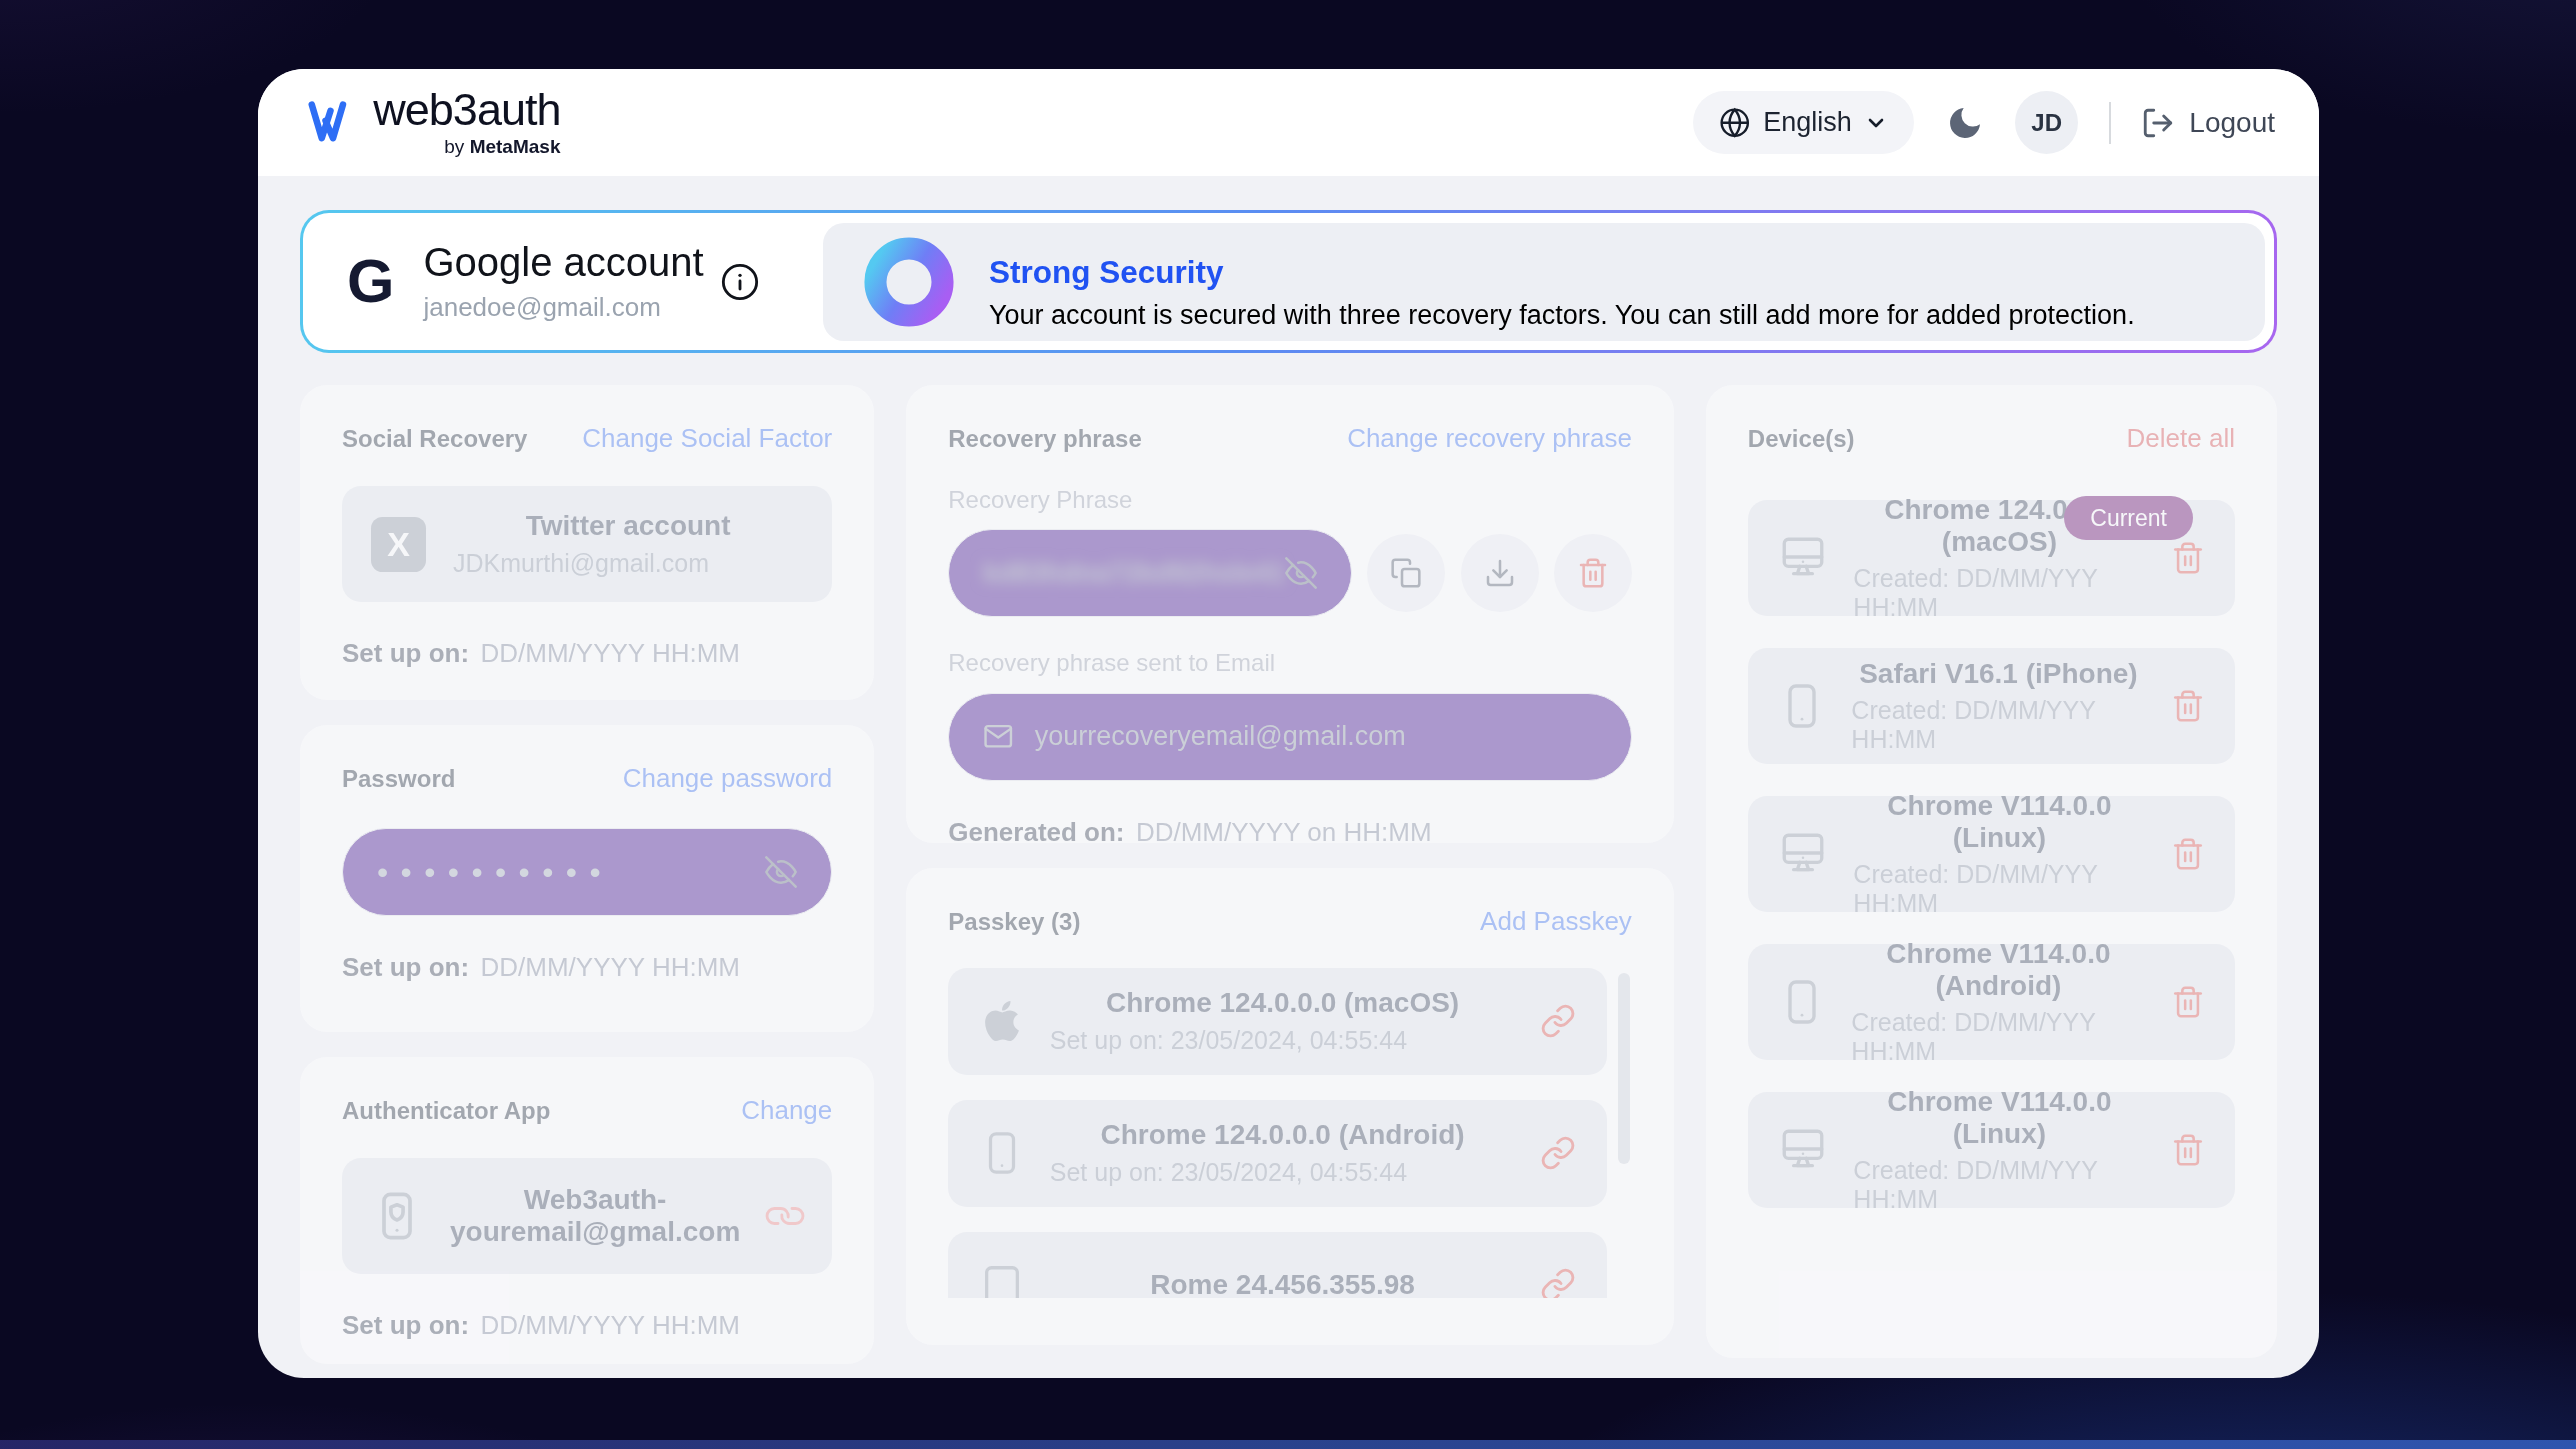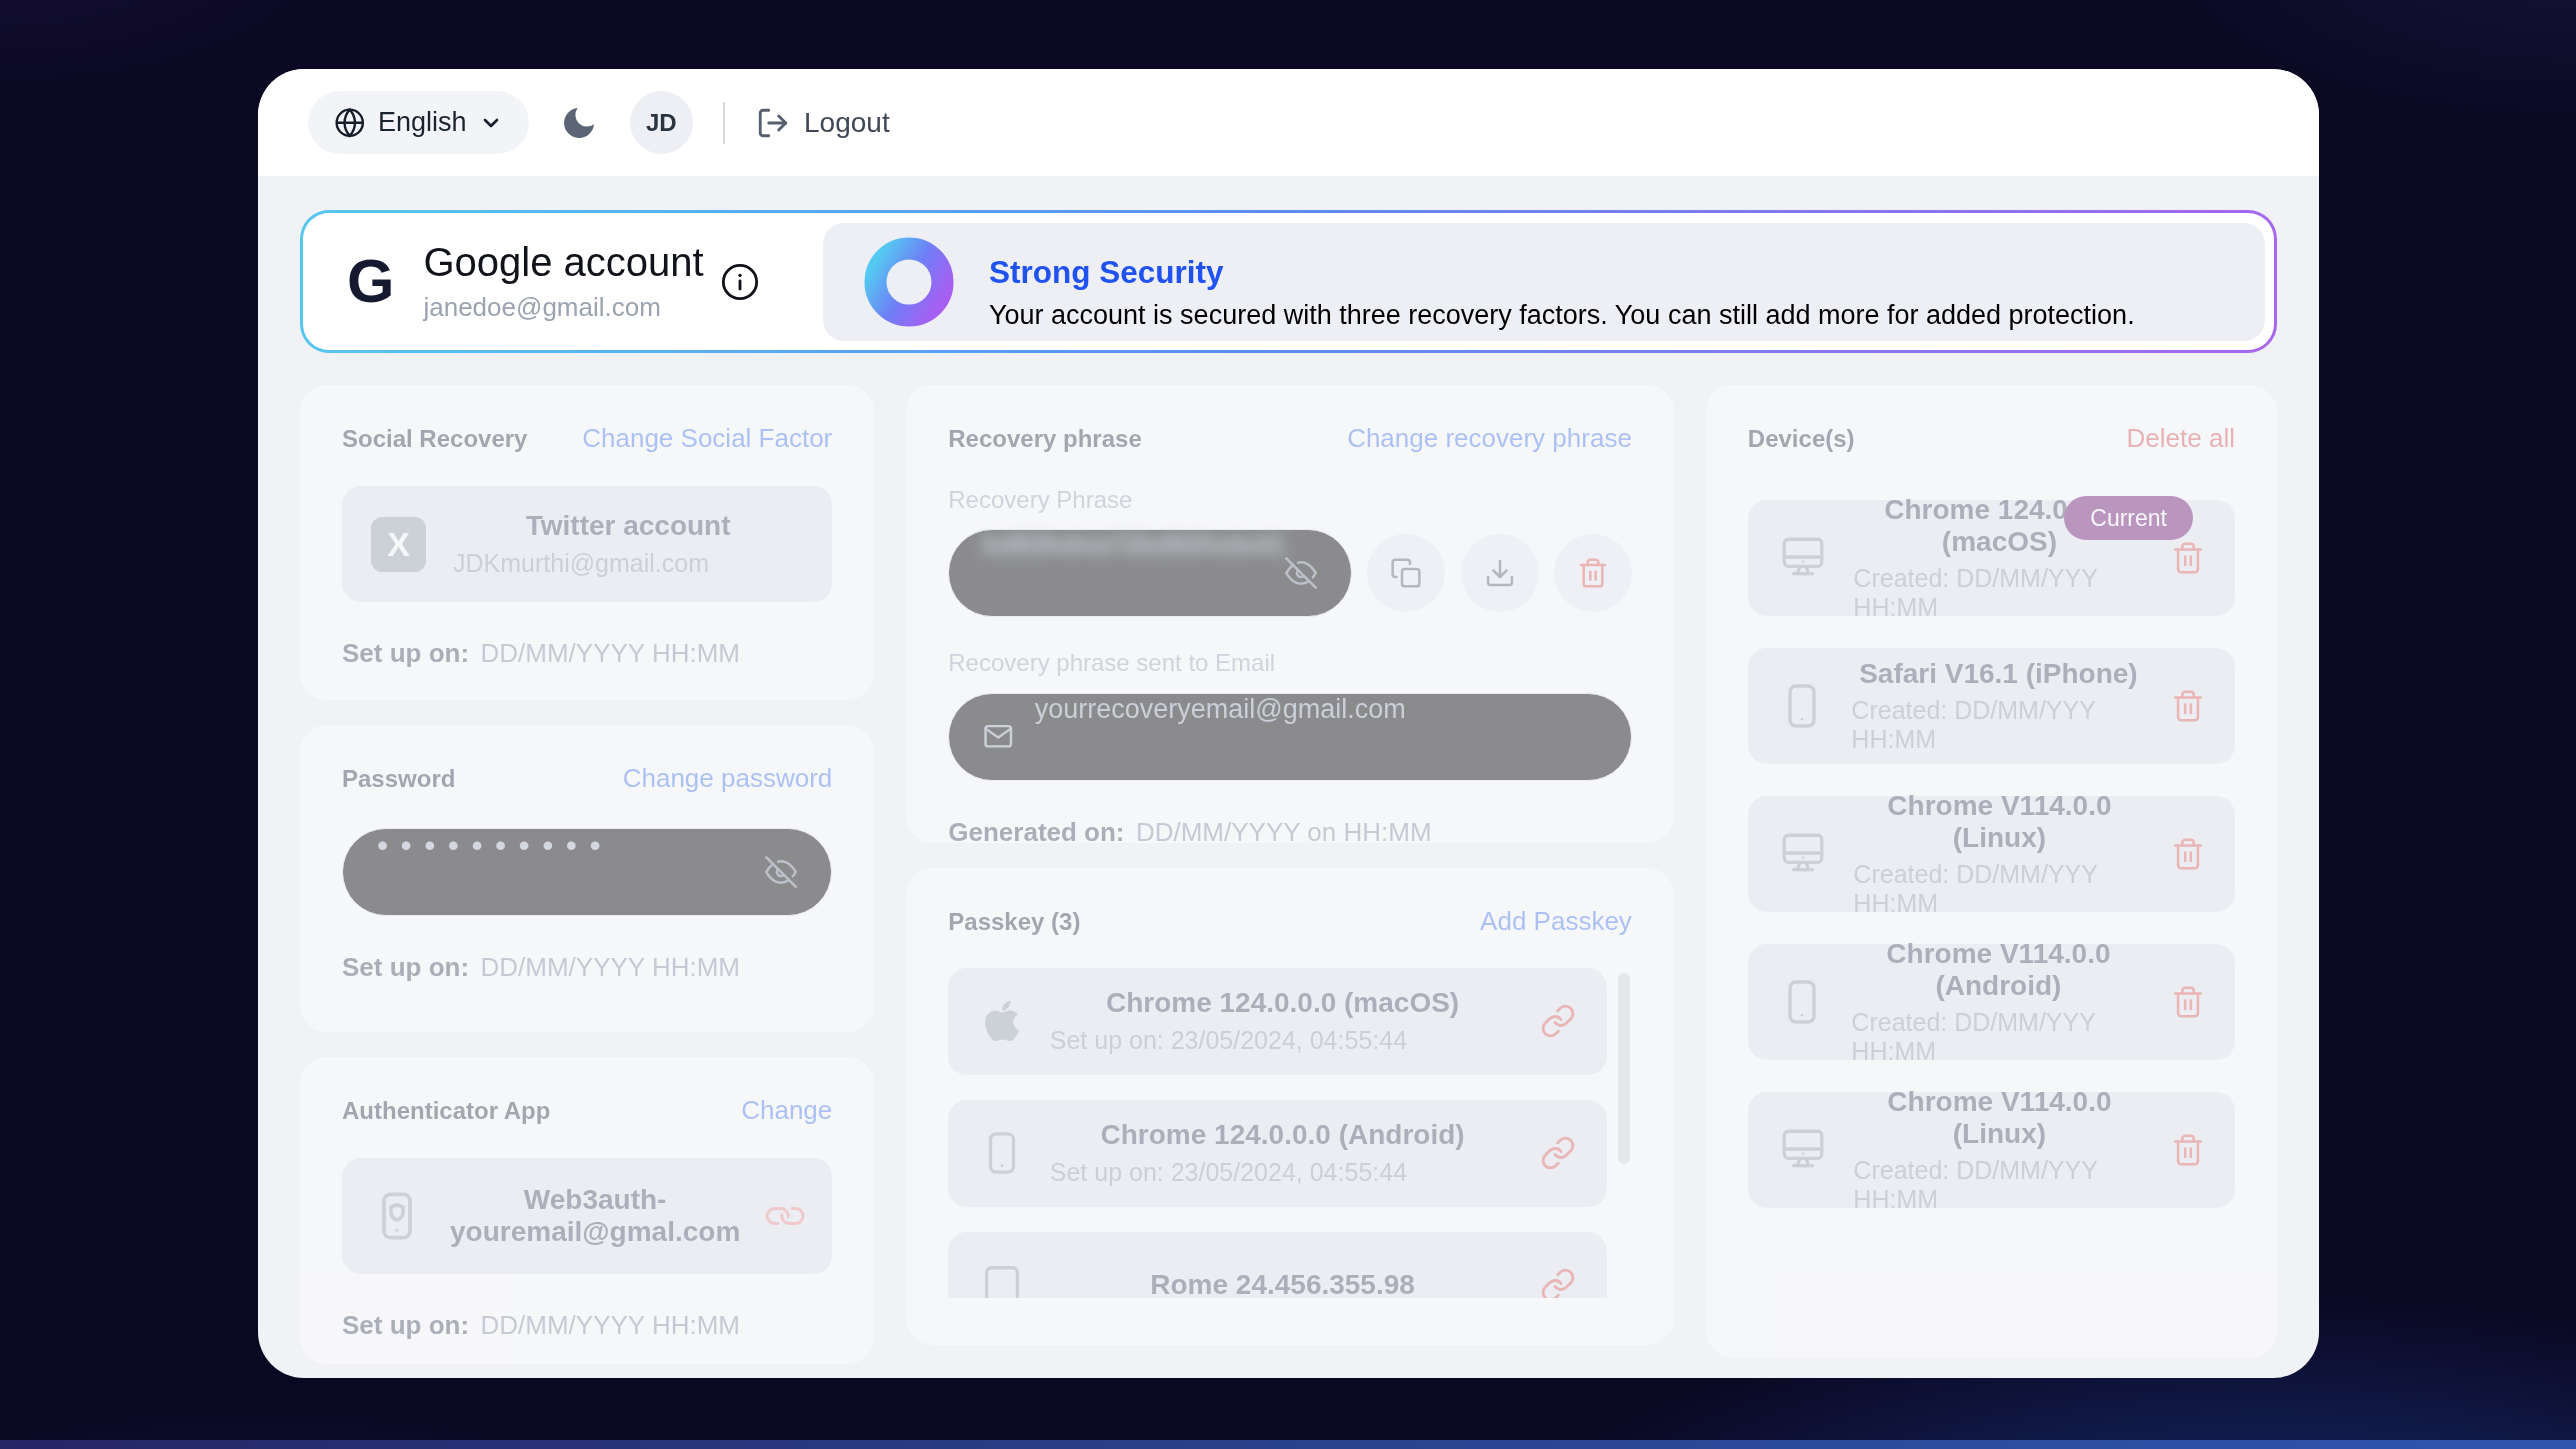--- a/index.html
+++ b/index.html
@@ -71,22 +71,22 @@
   .setup-value { color:#8a93a4; margin-left:11.4px; }
 
   .item-box { margin-top:32px; background:#e4e8ee; border-radius:19px;
     height:116px; display:flex; align-items:center; gap:27px; padding:0 29px; }
   .item-texts { flex:1; min-width:0; }
   .item-name { font-size:28px; font-weight:600; color:#4a5568;text-align:center; }
   .item-sub  { font-size:25px; color:#97a0ae; margin-top:6.7px; }
   .x-badge { width:55px; height:55px; border-radius:11.4px; background:#9aa2ad; color:#ffffff;
     display:flex; align-items:center; justify-content:center; font-size:34px; font-weight:700; }
 
-  .pill-input { height:88px; border:1.9px solid #e3e6ec; background:#000000; border-radius:44px;
-    display:flex; padding:0 34px; }
+  .pill-input { height:88px; border:1.9px solid #e3e6ec; background:#4c1d95; border-radius:44px;
+    display:flex; align-items:center; padding:0 34px; }
   .pw-row { margin-top:34px; }
   .pw-dots { flex:1; font-size:32px; letter-spacing:12.4px; color:#aab3c0; line-height:1;
     overflow:hidden; white-space:nowrap; }
 
   .field-label { font-size:24px; color:#a3aab6; margin-top:32px; margin-bottom:15.3px; }
   .phrase-row { display:flex; align-items:center; gap:15.3px; }
   .phrase-input { flex:1; height:88px; }
   .blurred { flex:1; font-size:27px; font-weight:600; color:#8f99a8; filter:blur(6.7px);
     overflow:hidden; white-space:nowrap; }
   .circle-btn { width:78px; height:78px; border-radius:50%; background:#edeff4; flex:0 0 auto;
@@ -113,20 +113,32 @@
   .gray-ic { color:#6b7480; }
 </style>
 </head>
 <body>
 
 <div class="bottom-glow"></div>
 
 <div class="app-card">
 
   <div class="app-header">
+    <div class="logo-wrap">
+      <span class="ic">
+        <svg width="50" height="44" viewBox="0 0 40 34" fill="none" stroke="#2e6ef5" stroke-width="5.2" stroke-linecap="round" stroke-linejoin="round">
+          <path d="M3 3 L11 30 L18 8"></path>
+          <path d="M14 16 L20 30 L28 3"></path>
+        </svg>
+      </span>
+      <div class="logo-text-col">
+        <span class="logo-name">web3auth</span>
+        <span class="logo-sub"><span>by </span><b>MetaMask</b></span>
+      </div>
+    </div>
 
     <div class="header-right">
       <div class="lang-pill">
         <span class="ic gray-ic">
           <svg width="31.5" height="31.5" viewBox="0 0 24 24" fill="none" stroke="#161d2a" stroke-width="1.8">
             <circle cx="12" cy="12" r="10"></circle>
               <line x1="2" y1="12" x2="22" y2="12"></line>
             <path d="M12 2a15.3 15.3 0 0 1 4 10 15.3 15.3 0 0 1-4 10 15.3 15.3 0 0 1-4-10 15.3 15.3 0 0 1 4-10z"></path>
           </svg>
         </span>

